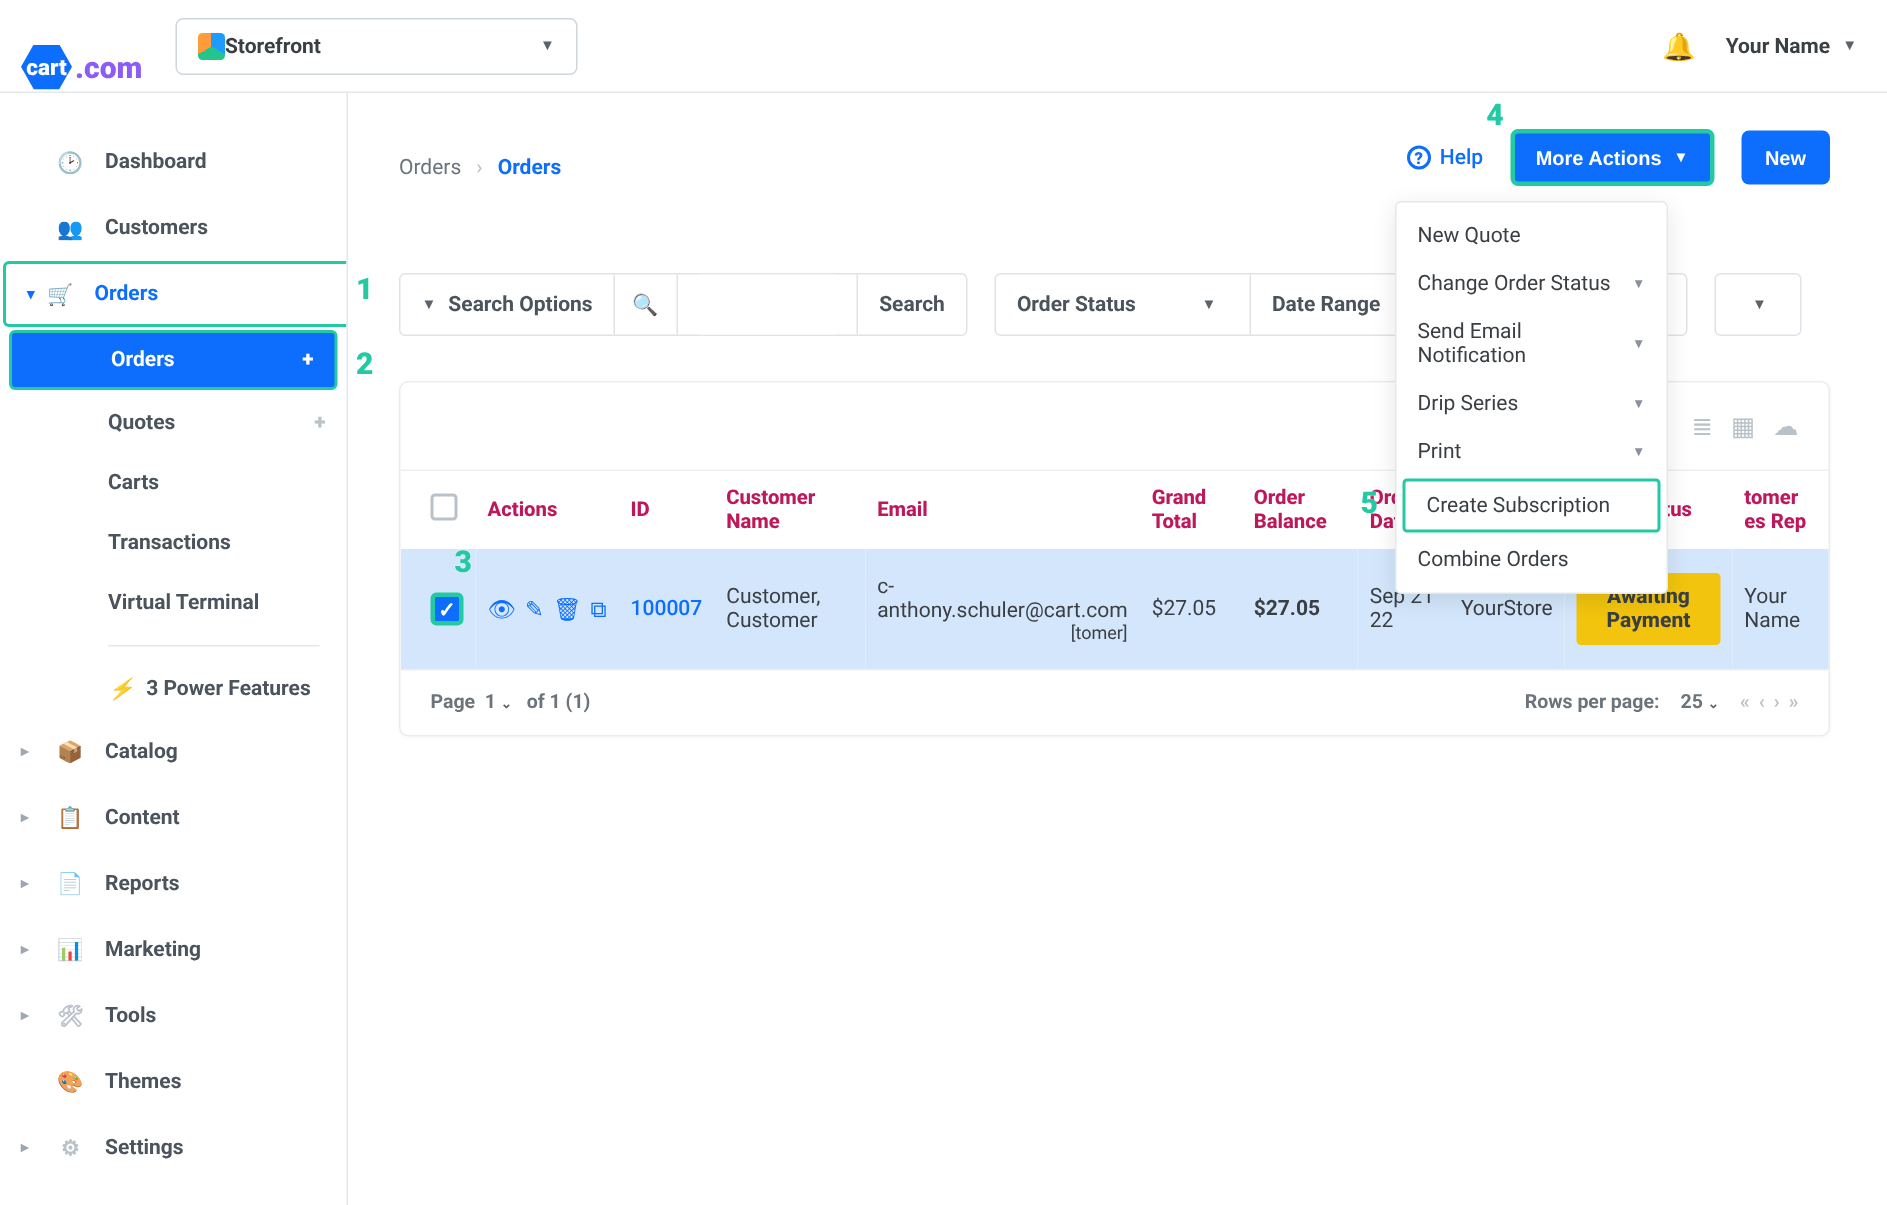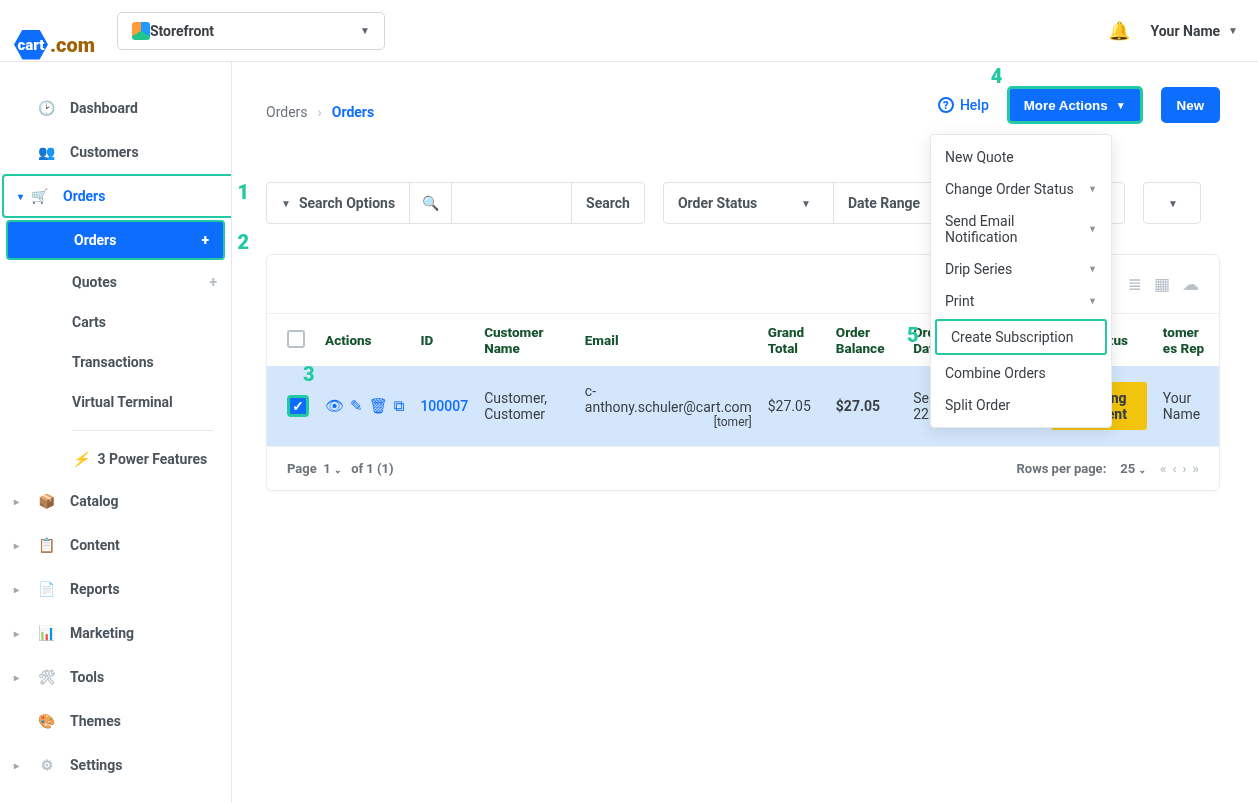--- a/index.html
+++ b/index.html
@@ -17,21 +17,21 @@
     padding: 0 20px 0 14px;
     border-bottom: 1px solid #e5e8eb;
   }
   .logo { display:flex; align-items:center; gap:2px; font-weight:900; font-size:20px;margin-top:28px; }
   .logo-hex {
     width: 34px; height: 30px; background:#0d6efd;
     clip-path: polygon(25% 0, 75% 0, 100% 50%, 75% 100%, 25% 100%, 0 50%);
     color:white; display:flex; align-items:center; justify-content:center;
     font-weight:900; font-size:15px;
   }
-  .logo-rest { color:#a16207; font-weight:900; }
+  .logo-rest { color:#8b5cf6; font-weight:900; }
   .store-select {
     margin-left: 22px;
     width: 268px; height: 38px;
     border:1px solid #cfd6dc; border-radius:5px;
     display:flex; align-items:center; padding:0 14px;
     justify-content:space-between;
     cursor:pointer;
   }
   .store-select .left { display:flex; align-items:center; gap:0; font-weight:700; }
   .store-cube {
@@ -135,21 +135,21 @@
   .tiny-dd{ width:56px; justify-content:flex-end; cursor:pointer;}
 
   
   .card{
     margin-top:30px; border:1px solid #e9edf0; border-radius:6px;
     box-shadow: 0 1px 3px rgba(0,0,0,.04);
   }
   .card-toolbar{ height:58px; display:flex; align-items:center; justify-content:flex-end; padding-right:20px; gap:12px; color:#b9c1c9; font-size:17px;}
   .table{ width:100%; border-collapse:collapse;}
   .table th{
-    text-align:left; font-weight:800; color:#14532d;
+    text-align:left; font-weight:800; color:#be185d;
     padding:10px 8px; font-size:13.5px; border-top:1px solid #eceff2;
   }
   .table th:first-child{ padding-left:20px;}
   .check{ width:18px; height:18px; border:2px solid #b9c1c9; border-radius:3px; display:inline-flex; align-items:center; justify-content:center;}
   .row-sel{ background:#d3e6fb; }
   .table td{ padding: 16px 8px; font-size:14px; color:#3a3f44; }
   .table td:first-child{ padding-left:20px;}
   .checked{
     width:22px; height:22px; background:#0d6efd; border-radius:4px;
     display:inline-flex; align-items:center; justify-content:center;
@@ -314,23 +314,20 @@
             <span class="caret">▼</span>
           </div>
         <div style="position:relative;">
           <span class="annot" style="left:-24px; top:4px;">5</span>
           <div class="dd-item hl">
               <span>Create Subscription</span>
             </div>
         </div>
         <div class="dd-item">
             <span>Combine Orders</span>
-          </div>
-        <div class="dd-item">
-            <span>Split Order</span>
           </div>
       </div>
     </div>
 
     <div class="bc">
       <span>Orders</span>
       <span class="bc-sep">›</span>
       <span class="current">Orders</span>
     </div>
 

